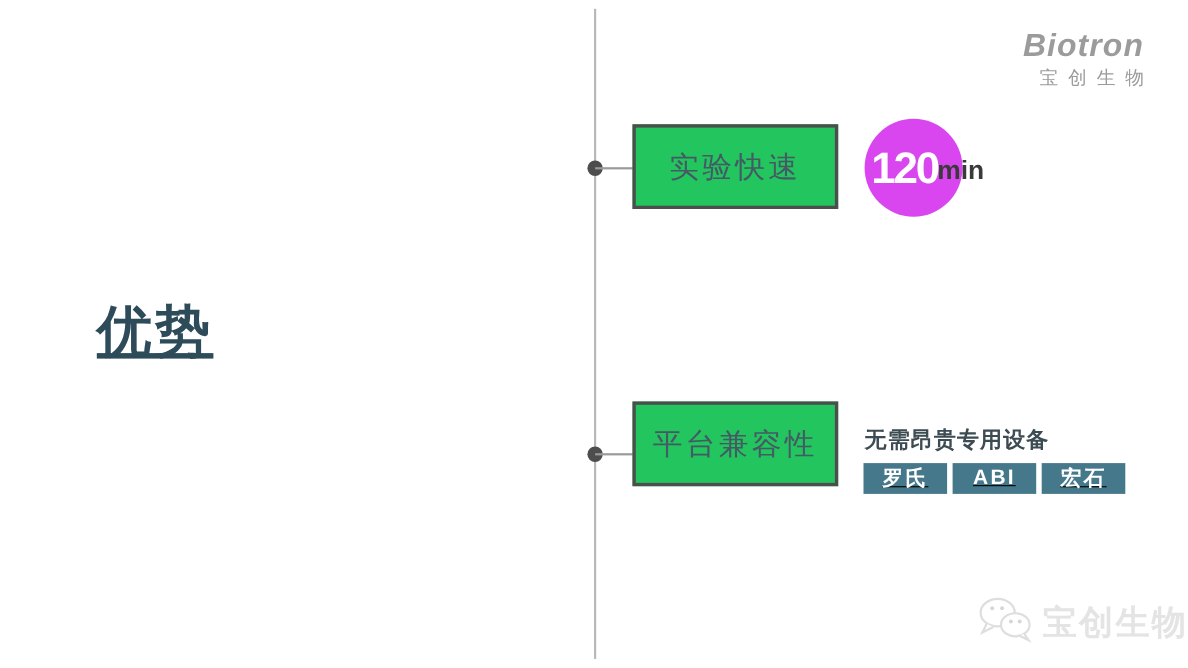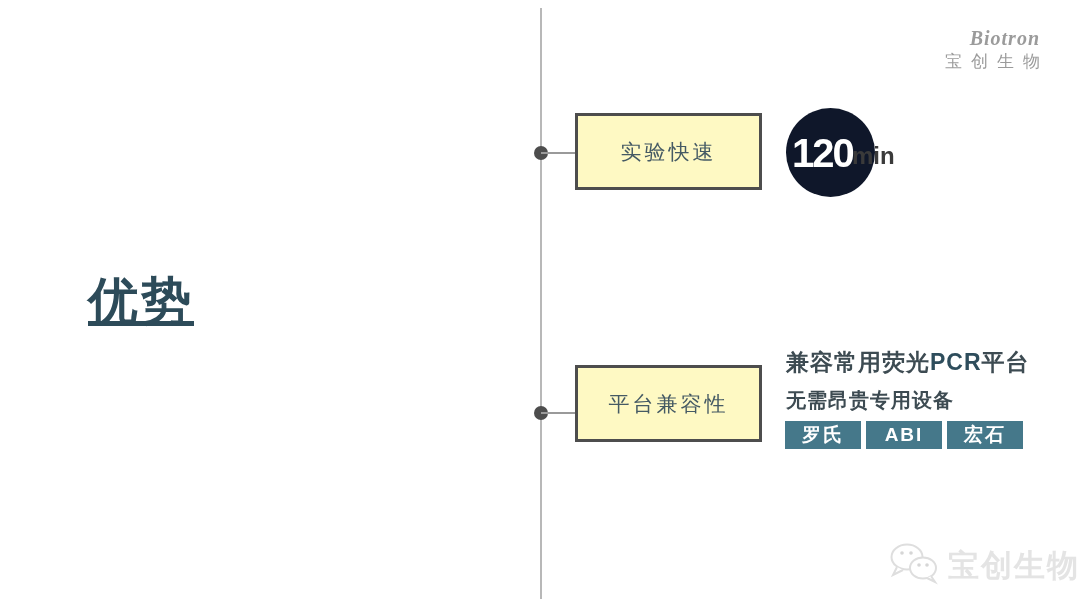--- a/index.html
+++ b/index.html
@@ -59,41 +59,41 @@
   .hconn.c1 { top: 152px; }
   .hconn.c2 { top: 412px; }
 
   
   .node-box {
     position: absolute;
     left: 575px;
     width: 181px;
     height: 71px;
     border: 3px solid #4d4d4d;
-    background: #fef9c3;
+    background: #22c55e;
     display: flex;
     align-items: center;
     justify-content: center;
-    font-size: 21px;
+    font-size: 27px;
     font-weight: 500;
     color: #455a64;
     letter-spacing: 3px;
   }
   .node-box.b1 { top: 113px; }
   .node-box.b2 { top: 365px; }
 
   
   .stat-circle {
     position: absolute;
     left: 786px;
     top: 108px;
     width: 89px;
     height: 89px;
     border-radius: 50%;
-    background: #0f172a;
+    background: #d946ef;
   }
   .stat-value {
     position: absolute;
     left: 6px;
     top: 25px;
     font-size: 40px;
     font-weight: bold;
     color: #ffffff;
     letter-spacing: -2px;
     line-height: 1;
@@ -130,20 +130,21 @@
     color: #3d4b52;
     letter-spacing: 1px;
     line-height: 1.1;
   }
   .badges {
     position: absolute;
     left: 785px;
     top: 421px;
     display: flex;
     gap: 5px;
+    text-decoration: underline;
   }
   .badge {
     width: 76px;
     height: 28px;
     background: #45788a;
     color: #ffffff;
     font-weight: bold;
     font-size: 19px;
     letter-spacing: 2px;
     display: flex;
@@ -153,26 +154,25 @@
 
   
   .brand-logo {
     position: absolute;
     top: 28px;
     right: 40px;
     text-align: right;
     color: #9b9b9b;
   }
   .brand-name {
-    font-size: 20px;
+    font-size: 29px;
     font-weight: bold;
     font-style: italic;
     letter-spacing: 1px;
     line-height: 1;
-    font-family: Liberation Serif, serif;
   }
   .brand-name-cn {
     margin-top: 5px;
     font-size: 17px;
     letter-spacing: 9px;
     margin-right: -9px;
     line-height: 1;
   }
 
   
@@ -208,23 +208,20 @@
   </div>
   <div class="stat-circle">
     <span class="stat-value">120</span>
   </div>
   <span class="stat-unit">min</span>
 
   <div class="dot d2"></div>
   <div class="hconn c2"></div>
   <div class="node-box b2">
     <span>平台兼容性</span>
-  </div>
-  <div class="detail-line1">
-    <span>兼容常用荧光</span><span class="em">PCR</span><span>平台</span>
   </div>
   <div class="detail-line2">无需昂贵专用设备</div>
   <div class="badges">
     <span class="badge">罗氏</span>
     <span class="badge">ABI</span>
     <span class="badge">宏石</span>
   </div>
 
   <div class="brand-logo">
     <div class="brand-name">Biotron</div>

